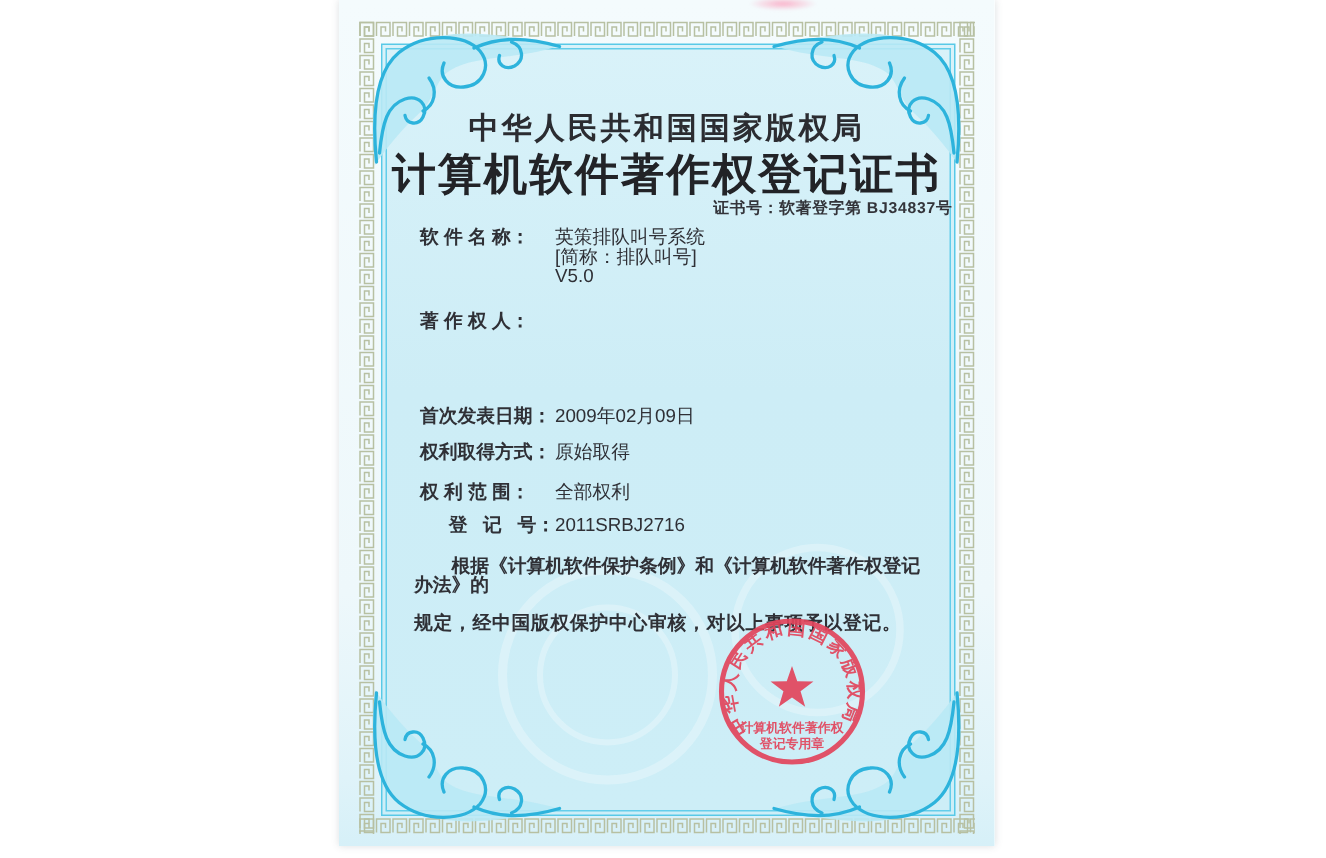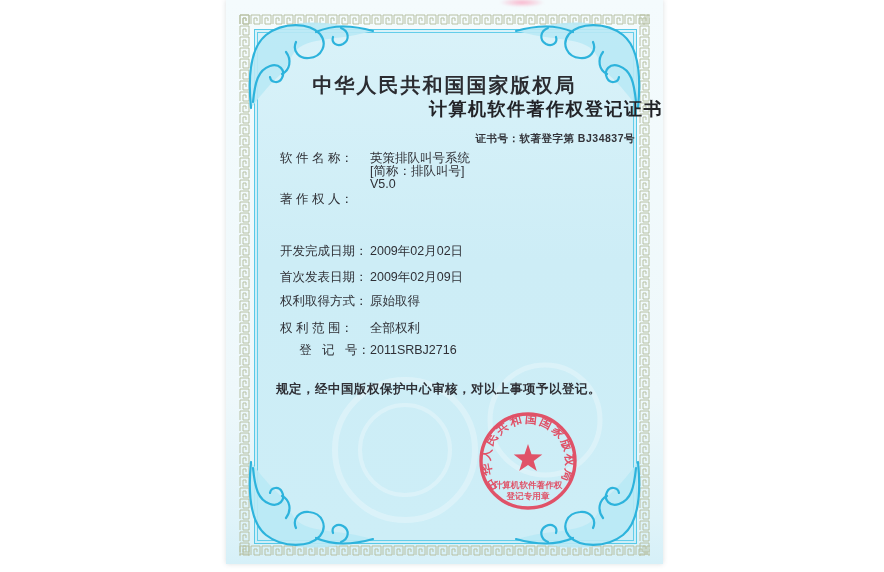--- a/index.html
+++ b/index.html
@@ -37,34 +37,34 @@
     position:absolute;left:273px;top:-2px;width:46px;height:9px;border-radius:50%;
     background:radial-gradient(ellipse at center,rgba(255,120,160,.55),rgba(255,120,160,0) 70%);
     filter:blur(1px);
   }
   
   .issuer{
     position:absolute;left:0;right:0;top:72px;text-align:center;
     font-size:20px;font-weight:700;letter-spacing:2px;color:#2b2c31;
   }
   .title{
-    position:absolute;left:0;right:0;top:97px;text-align:right;
-    font-size:18px;font-weight:700;letter-spacing:1.5px;color:#222327;
+    position:absolute;left:0;right:0;top:97px;text-align:center;
+    font-size:29px;font-weight:700;letter-spacing:1.5px;color:#222327;
     font-family:"Liberation Serif","DejaVu Serif",serif;
   }
   .certno{
     position:absolute;right:28px;top:132px;
     font-size:10.5px;font-weight:700;color:#33343a;letter-spacing:.5px;
   }
   .row{position:absolute;left:54px;right:24px;display:flex;align-items:flex-start;}
-  .row.r0{top:152px;} .row.r1{top:193px;gap:28px;} .row.r2{top:245px;}
+  .row.r0{top:152px;} .row.r1{top:208px;gap:28px;} .row.r2{top:245px;}
   .row.r3{top:271px;} .row.r4{top:295px;} .row.r5{top:322px;} .row.r6{top:344px;text-align:right;}
   .flabel{
     width:90px;flex:none;white-space:pre;
-    font-size:12.5px;font-weight:400;color:#2f3036;line-height:13px;
+    font-size:12.5px;font-weight:700;color:#2f3036;line-height:13px;
   }
   .fvalue{font-size:12.5px;font-weight:400;color:#2f3036;line-height:13px;}
   .fvalue div{min-height:0;}
   .statement{
     position:absolute;left:50px;right:40px;top:371px;
     font-size:12.5px;font-weight:700;color:#2f3036;line-height:13px;
   }
   .statement .l1{text-indent:2em;}
   .statement .l2{margin-top:12px;letter-spacing:.5px;}
   
@@ -324,26 +324,20 @@
       <div class="flabel">软 件 名 称：</div>
       <div class="fvalue">
         <div>英策排队叫号系统</div>
         <div>[简称：排队叫号]</div>
         <div>V5.0</div>
       </div>
     </div>
     <div class="row r1">
       <div class="flabel">著 作 权 人：</div>
     </div>
-    <div class="row r2">
-      <div class="flabel">开发完成日期：</div>
-      <div class="fvalue">
-          <div>2009年02月02日</div>
-        </div>
-    </div>
     <div class="row r3">
       <div class="flabel">首次发表日期：</div>
       <div class="fvalue">
           <div>2009年02月09日</div>
         </div>
     </div>
     <div class="row r5">
       <div class="flabel">权 利 范 围：</div>
       <div class="fvalue">
           <div>全部权利</div>
@@ -356,20 +350,21 @@
         </div>
     </div>
     <div class="row r6">
       <div class="flabel">登   记   号：</div>
       <div class="fvalue">
           <div>2011SRBJ2716</div>
         </div>
     </div>
 
     <div class="statement">
+      <div class="l1">根据《计算机软件保护条例》和《计算机软件著作权登记办法》的</div>
       <div class="l2">规定，经中国版权保护中心审核，对以上事项予以登记。</div>
     </div>
 
     <svg class="seal" viewBox="0 0 104 104">
       <defs>
         <path id="sealArcPath" d="M 25.1,78.9 A 38,38 0 1 1 78.9,78.9" fill="none"></path>
       </defs>
       <circle cx="52" cy="52" r="47" fill="none" stroke="#e2455c" stroke-width="3.4"></circle>
       <polygon points="52,35 55.5,45.2 66.3,45.4 57.7,51.9 60.8,62.1 52,56 43.2,62.1 46.3,51.9 37.7,45.4 48.5,45.2" fill="#e2455c"></polygon>
       <text font-size="12" font-weight="bold" fill="#e2455c" letter-spacing="2" font-family="Liberation Sans, DejaVu Sans, sans-serif">

